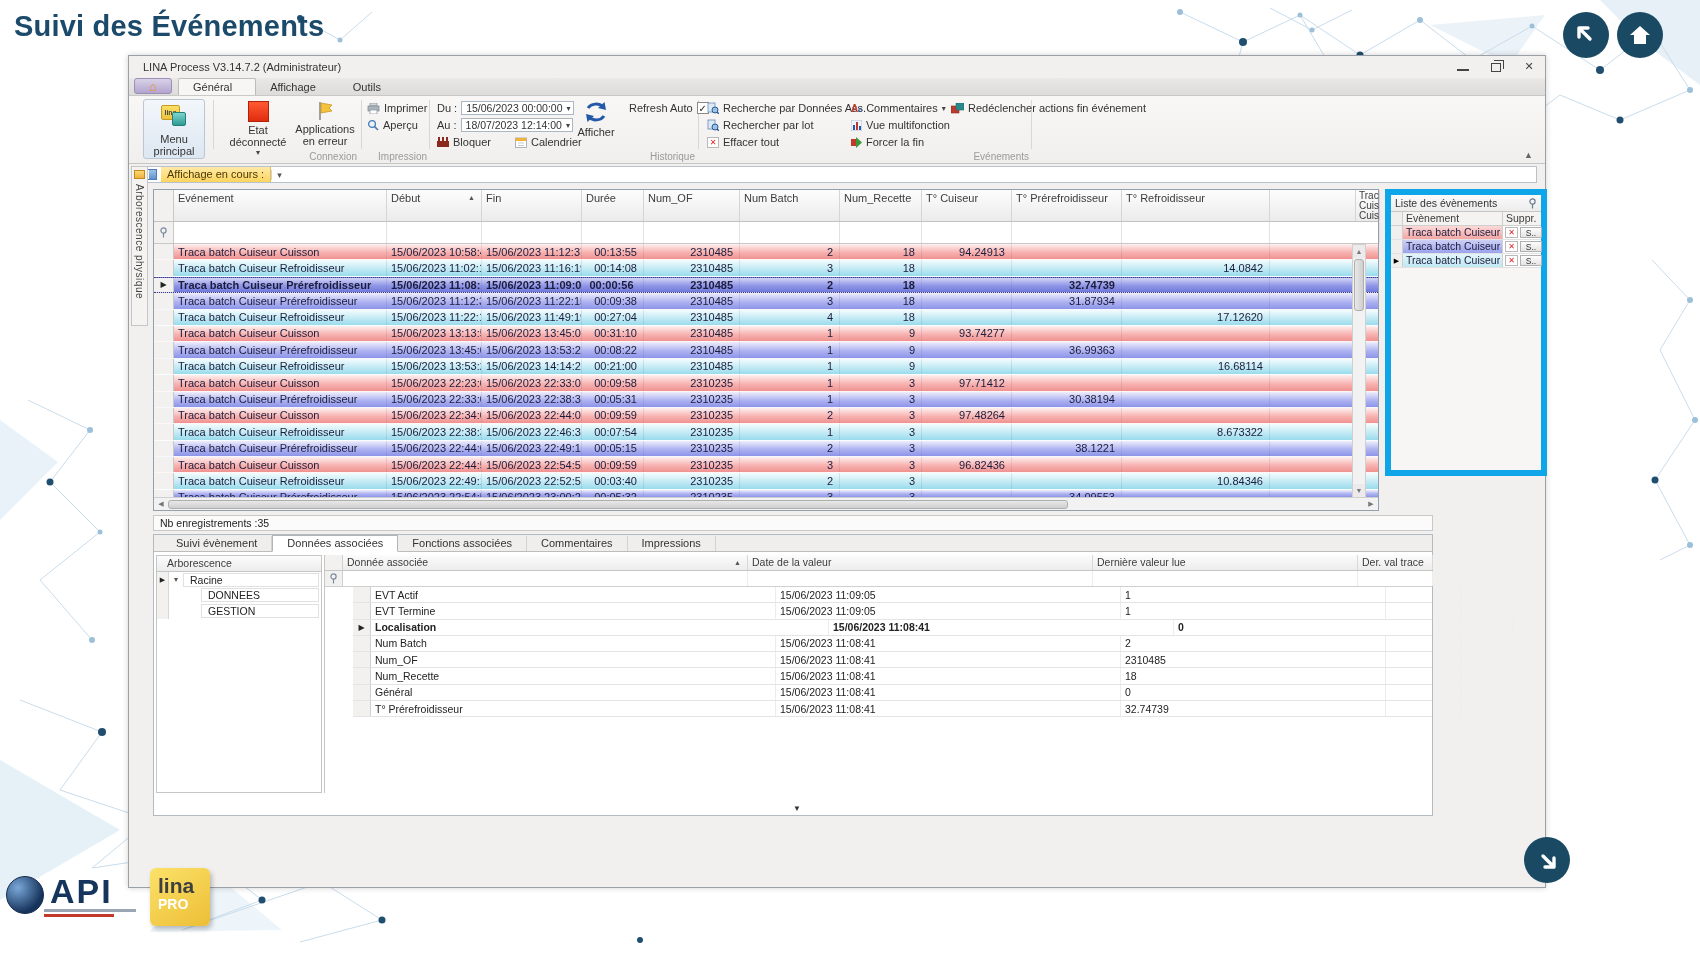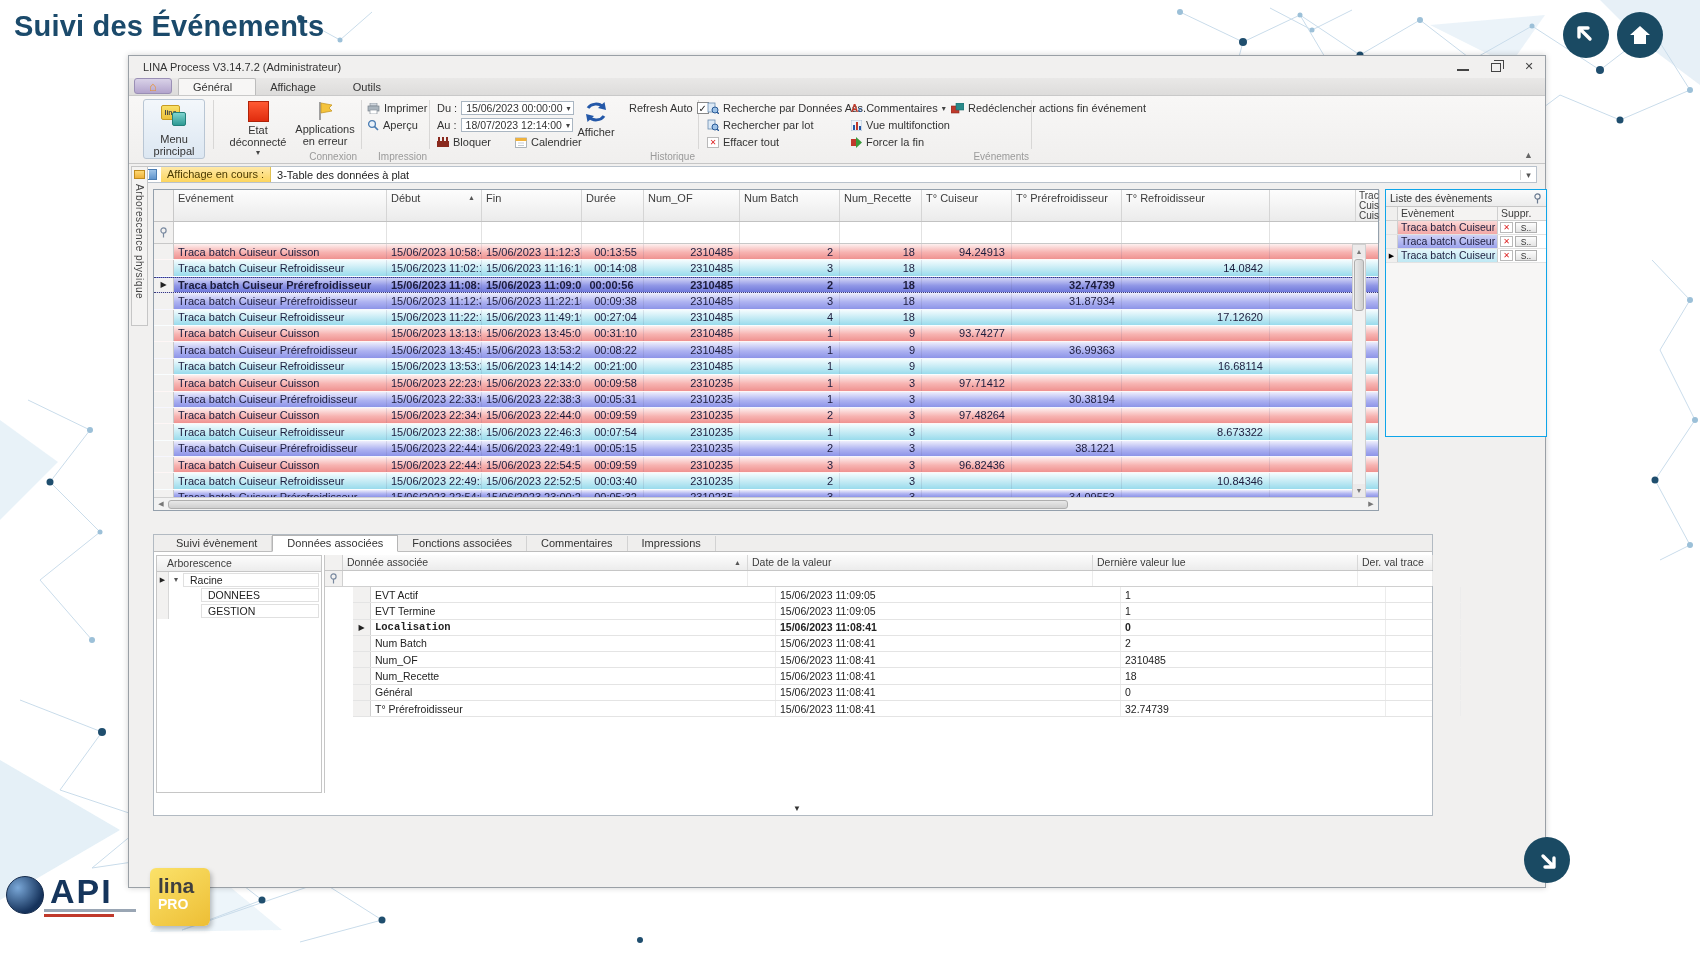--- a/index.html
+++ b/index.html
@@ -71,21 +71,21 @@
   .mg-row.sel{background:linear-gradient(180deg,#d3d5f6 0%,#8f96e6 55%,#7079da 100%);font-weight:bold;border-top:1px dotted #3a3a78;border-bottom:1px dotted #3a3a78;}
   .mg-row.clipped{height:8px;overflow:hidden;}
   .vscroll{position:absolute;right:12px;top:54px;width:14px;height:254px;background:#f2f2f2;border:1px solid #d0d0d0;z-index:4;}
   .vscroll .arr{height:13px;text-align:center;font-size:7px;color:#777;line-height:13px;background:#eceaea;cursor:pointer;}
   .vscroll .thumb{position:absolute;left:1px;right:1px;top:14px;height:52px;background:linear-gradient(90deg,#e8e8e8,#cfcfcf);border:1px solid #aeaeae;border-radius:3px;cursor:grab;}
   .vscroll .arr.dn{position:absolute;bottom:0;left:0;right:0;}
   .hscroll{position:absolute;left:0;bottom:0;width:100%;height:13px;background:#f2f2f2;border-top:1px solid #d0d0d0;display:flex;align-items:center;}
   .hscroll .arr{width:14px;text-align:center;font-size:7px;color:#777;cursor:pointer;}
   .hscroll .thumb{height:9px;width:900px;background:linear-gradient(#e8e8e8,#cfcfcf);border:1px solid #aeaeae;border-radius:3px;cursor:grab;}
   
-  .ev-panel{position:absolute;left:1256px;top:133px;width:162px;height:248px;background:#f7f6f5;border:1px solid #0ea5e9;font-size:10.5px;}
+  .ev-panel{position:absolute;left:1256px;top:133px;width:162px;height:287px;background:#f7f6f5;border:6px solid #0ea5e9;font-size:10.5px;}
   .ev-head{height:17px;display:flex;align-items:center;justify-content:space-between;padding:0 4px;border-bottom:1px solid #c6c6c6;background:linear-gradient(#fbfbfb,#ececec);color:#333;}
   .ev-cols{display:flex;height:14px;background:#f4f3f2;border-bottom:1px solid #cfcfcf;color:#3c3c3c;}
   .ev-ind{width:12px;border-right:1px solid #cfcfcf;background:#f0efee;flex:none;display:flex;align-items:center;justify-content:center;font-size:7px;}
   .ev-c1{width:100px;padding:0 3px;border-right:1px solid #cfcfcf;overflow:hidden;white-space:nowrap;flex:none;}
   .ev-c2{flex:1;padding:0 3px;overflow:hidden;}
   .ev-row{display:flex;height:14px;border-bottom:1px solid #e2e2e2;background:#fff;cursor:pointer;}
   .ev-lbl{width:100px;flex:none;padding:0 3px;overflow:hidden;white-space:nowrap;border-right:1px solid #cfcfcf;color:#1c1c3c;}
   .ep-cuisson{background:linear-gradient(#fbd9d8,#f3a7a5);}
   .ep-prerefroidisseur{background:linear-gradient(#cdd1f5,#9ba2ec);}
   .ep-refroidisseur{background:linear-gradient(#e2f5fa,#bfe8f3);}
@@ -371,21 +371,20 @@
             <rect x="0" y="3" width="8" height="7" fill="#c0392b" stroke="#8a2a1e" stroke-width="0.6"></rect>
             <rect x="5" y="0" width="8" height="7" fill="#2a8a8a" stroke="#1e6a6a" stroke-width="0.6"></rect>
           </svg>
         <span>Redéclencher actions fin événement</span>
       </div>
     </div>
 
     <div class="aff-bar">
       <span class="aff-ic"></span>
       <span class="aff-label">Affichage en cours :</span>
-      <span class="aff-value">3-Table des données à plat</span>
       <span class="aff-dd">▾</span>
     </div>
 
     <div class="side-tab">
       <span class="fold"></span>
       <span class="vt">Arborescence physique</span>
     </div>
 
     <div class="main-grid">
       <div class="mg-hrow" id="mg-header">
@@ -693,20 +692,21 @@
             <span class="ev-ind">▶</span>
             <span class="ev-lbl ep-refroidisseur">Traca batch Cuiseur R...</span>
             <span class="ev-btns">
               <span class="xbtn">✕</span>
               <span class="sbtn">S..</span>
             </span>
           </div>
         </div>
     </div>
 
+    <div class="statusbar">Nb enregistrements :35</div>
 
     <div class="bottom-panel">
       <div class="btabs" id="bottom-tabs">
           <span class="btab">Suivi évènement</span>
           <span class="btab active">Données associées</span>
           <span class="btab">Fonctions associées</span>
           <span class="btab">Commentaires</span>
           <span class="btab">Impressions</span>
         </div>
 
@@ -759,21 +759,21 @@
             </div>
             <div class="dg-row">
               <span class="dg-ind"></span>
               <span class="dg-cell" style="width: 405px;">EVT Termine</span>
               <span class="dg-cell" style="width: 345px;">15/06/2023 11:09:05</span>
               <span class="dg-cell" style="width: 265px;">1</span>
               <span class="dg-cell" style="width: 75px;"></span>
             </div>
             <div class="dg-row sel">
               <span class="dg-ind">▶</span>
-              <span class="dg-cell" style="width: 405px; font-family: Liberation Mono, monospace;">Localisation</span>
+              <span class="dg-cell" style="width: 458px;">Localisation</span>
               <span class="dg-cell" style="width: 345px;">15/06/2023 11:08:41</span>
               <span class="dg-cell" style="width: 265px;">0</span>
               <span class="dg-cell" style="width: 75px;"></span>
             </div>
             <div class="dg-row">
               <span class="dg-ind"></span>
               <span class="dg-cell" style="width: 405px;">Num Batch</span>
               <span class="dg-cell" style="width: 345px;">15/06/2023 11:08:41</span>
               <span class="dg-cell" style="width: 265px;">2</span>
               <span class="dg-cell" style="width: 75px;"></span>

